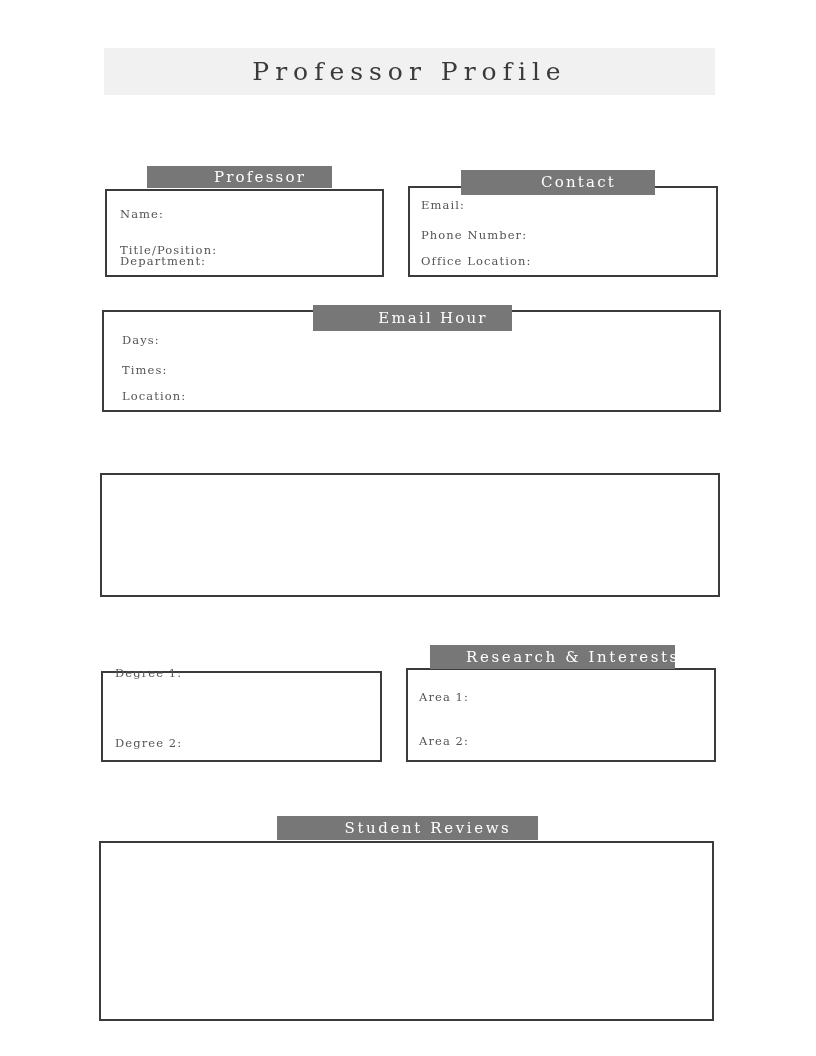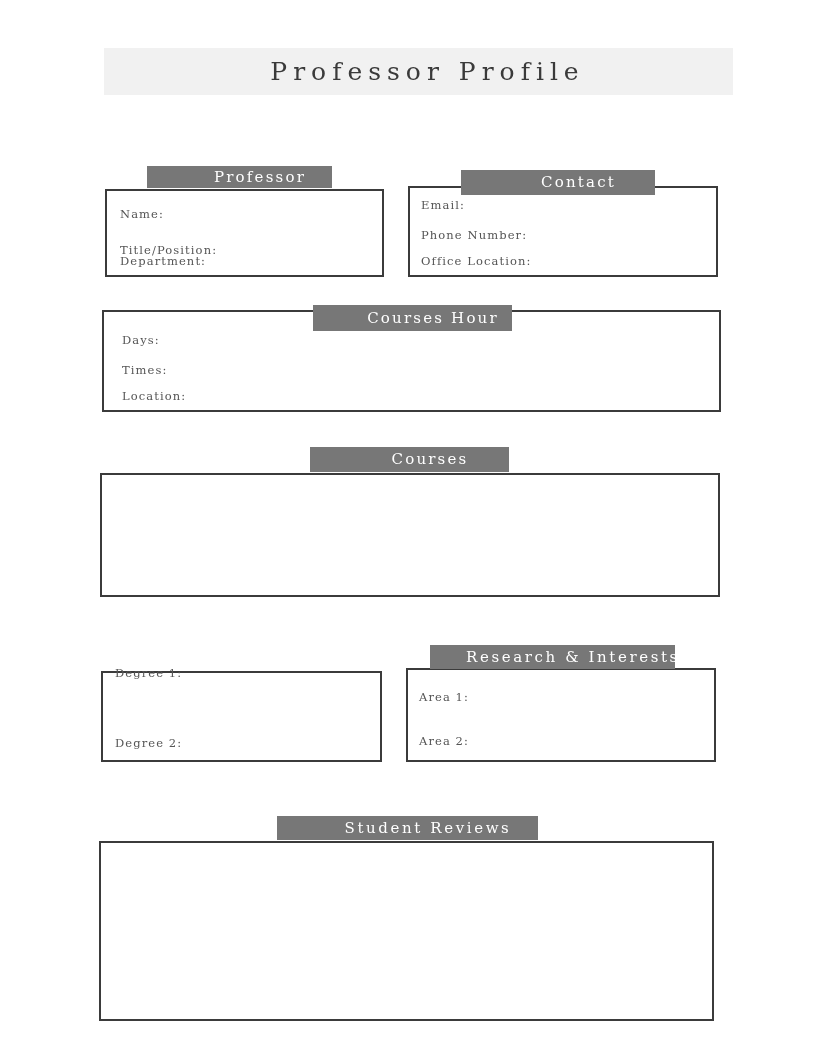--- a/index.html
+++ b/index.html
@@ -26,21 +26,20 @@
   .title-banner {
     position: absolute;
     left: 104px;
     top: 48px;
     width: 611px;
     height: 47px;
     background: #f1f1f1;
     display: flex;
     align-items: center;
     justify-content: center;
-    padding-left: 18px;
   }
   .title-text {
     font-family: "DejaVu Serif", "Liberation Serif", serif;
     font-size: 25px;
     letter-spacing: 6px;
     color: #3a3a3a;
     font-weight: 400;
     white-space: nowrap;
   }
 
@@ -104,30 +103,27 @@
   <div class="box" style="left:408px; top:186px; width:310px; height:91px;"></div>
   <div class="tab" style="left:461px; top:170px; width:194px; height:25px;">
     <span class="tab-text">Contact</span>
   </div>
   <div class="field" style="left:421px; top:198px;">Email:</div>
   <div class="field" style="left:421px; top:228px;">Phone Number:</div>
   <div class="field" style="left:421px; top:254px;">Office Location:</div>
 
   <div class="box" style="left:102px; top:310px; width:619px; height:102px;"></div>
   <div class="tab" style="left:313px; top:305px; width:199px; height:26px;">
-    <span class="tab-text">Courses Hour</span>
+    <span class="tab-text">Email Hour</span>
   </div>
   <div class="field" style="left:122px; top:333px;">Days:</div>
   <div class="field" style="left:122px; top:363px;">Times:</div>
   <div class="field" style="left:122px; top:389px;">Location:</div>
 
   <div class="box" style="left:100px; top:473px; width:620px; height:124px;"></div>
-  <div class="tab" style="left:310px; top:447px; width:199px; height:25px;">
-    <span class="tab-text">Courses</span>
-  </div>
 
   <div class="box" style="left:101px; top:671px; width:281px; height:91px;"></div>
   <div class="field" style="left:115px; top:666px;">Degree 1:</div>
   <div class="field" style="left:115px; top:736px;">Degree 2:</div>
 
   <div class="box" style="left:406px; top:668px; width:310px; height:94px;"></div>
   <div class="tab" style="left:430px; top:645px; width:245px; height:24px;">
     <span class="tab-text wide">Research &amp; Interests</span>
   </div>
   <div class="field" style="left:419px; top:690px;">Area 1:</div>

